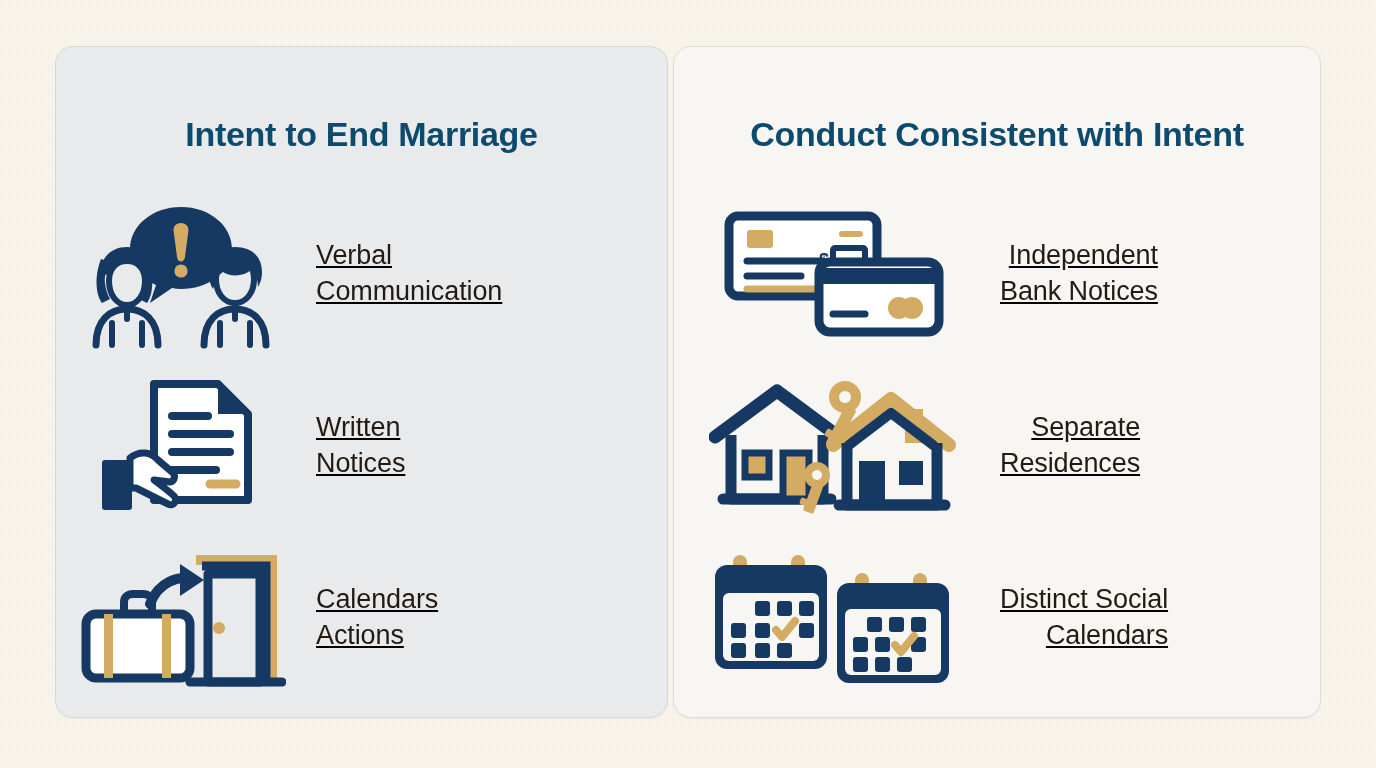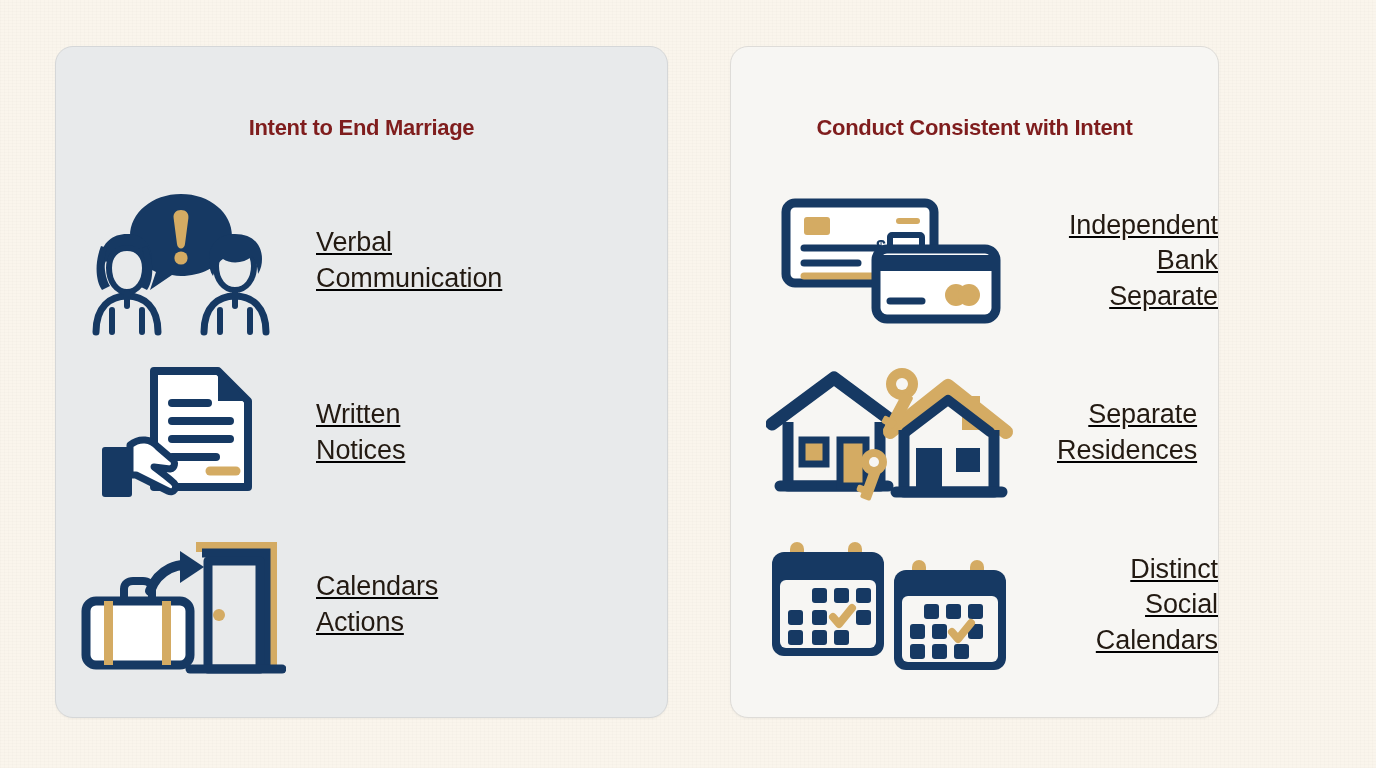--- a/index.html
+++ b/index.html
@@ -45,31 +45,31 @@
   }
 
   .panel-left {
     left: 55px;
     width: 613px;
     background: #e8eaeb;
     border-color: #d5d7d8;
   }
 
   .panel-right {
-    left: 730px;
-    width: 489px;
+    left: 673px;
+    width: 648px;
     background: #f7f6f3;
     border-color: #dedcd8;
   }
 
   .panel-title {
     text-align: center;
-    font-size: 22px;
+    font-size: 34px;
     font-weight: bold;
-    color: #7f1d1d;
+    color: #0c4a6e;
     letter-spacing: -0.3px;
     margin-top: 68px;
   }
 
   .rows {
     margin-top: 34px;
     display: flex;
     flex-direction: column;
     text-decoration: underline;
   }
@@ -222,21 +222,21 @@
 
             <rect x="100" y="58" width="120" height="70" rx="11" fill="#ffffff" stroke="#163963" stroke-width="9" stroke-linejoin="round"></rect>
             <rect x="104" y="64" width="112" height="16" fill="#163963"></rect>
             <line x1="114" y1="110" x2="146" y2="110" stroke="#163963" stroke-width="7" stroke-linecap="round"></line>
             <circle cx="180" cy="104" r="11" fill="#d4ab63"></circle>
             <circle cx="193" cy="104" r="11" fill="#d4ab63"></circle>
           </svg>
         </div>
         <div class="row-label">
           <div>Independent</div>
-          <div>Bank Separate</div>
+          <div>Bank Notices</div>
         </div>
       </div>
 
       <div class="row">
         <div class="row-icon">
           <svg width="250" height="135" viewBox="0 0 250 135" aria-hidden="true">
 
             <path d="M6 58 L68 12 L130 58" fill="none" stroke="#163963" stroke-width="13" stroke-linejoin="round" stroke-linecap="round"></path>
             <path d="M22 56 L22 120 L114 120 L114 56" fill="none" stroke="#163963" stroke-width="11" stroke-linejoin="round"></path>
             <line x1="14" y1="120" x2="122" y2="120" stroke="#163963" stroke-width="11" stroke-linecap="round"></line>

